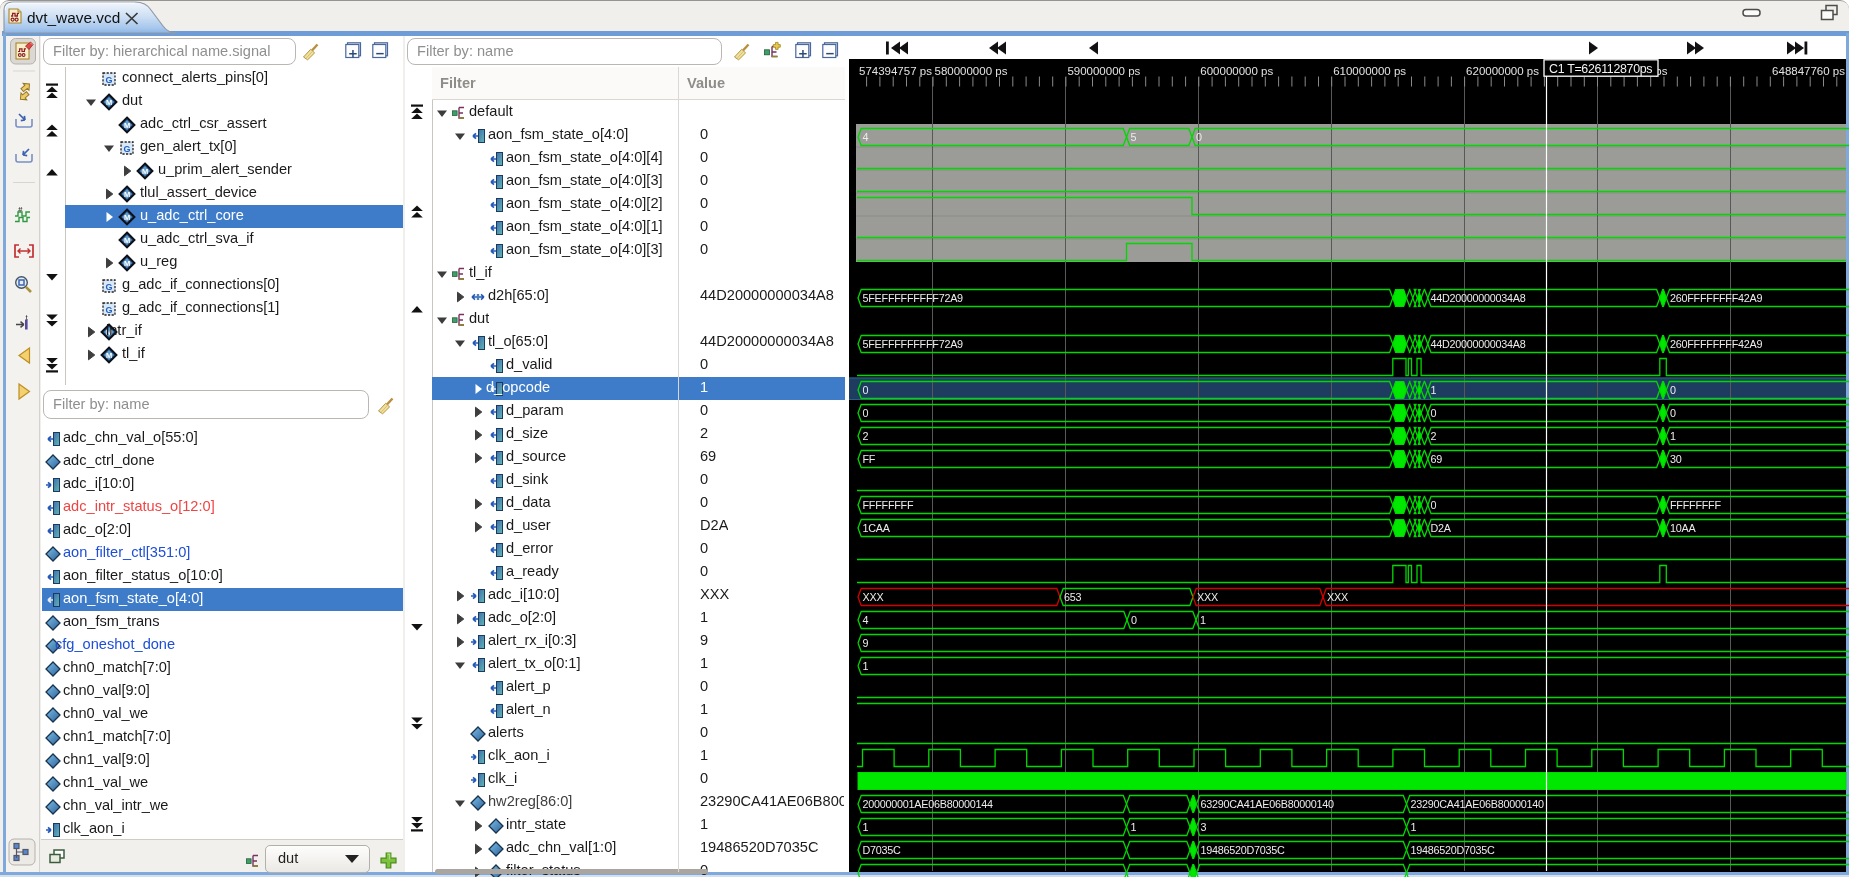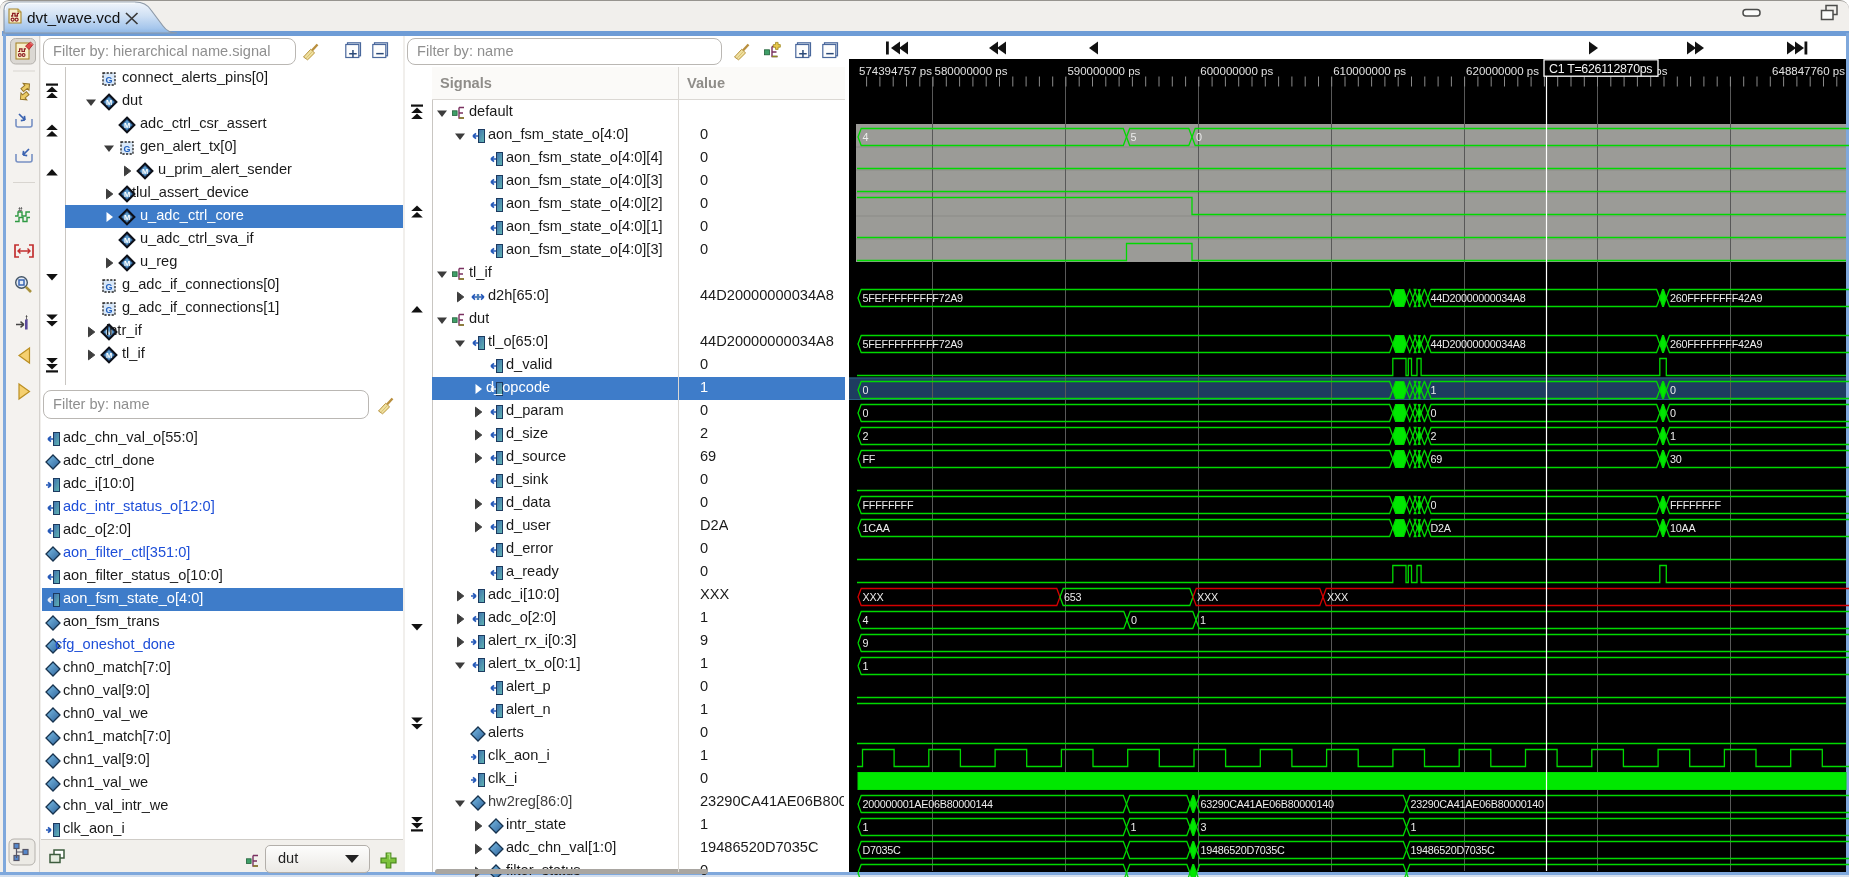--- a/index.html
+++ b/index.html
@@ -182,21 +182,21 @@
   </svg>
 <div class="txt" style="left:158px;top:161.0px;color:#1a1a1a">u_prim_alert_sender</div>
 <svg style="left:105px;top:188.0px" width="9" height="12" viewBox="0 0 9 12">
     <path d="M1.5,1.2 L7.8,6 L1.5,10.8 Z" fill="#3e3e3e" stroke="#3e3e3e" stroke-width="1"></path>
   </svg>
 <svg style="left:119px;top:185.5px" width="16" height="16" viewBox="0 0 16 16">
 <path d="M8,0.5 L15.5,8 L8,15.5 L0.5,8 Z" fill="#24497a" stroke="#0d1018" stroke-width="1.9"></path>
 <path d="M8,3 L13,8 L8,13 L3,8 Z" fill="#5e9ccc"></path>
 <text x="8" y="11" font-size="7.5" fill="#fff" text-anchor="middle" font-weight="bold">M</text>
   </svg>
-<div class="txt" style="left:132px;top:184.0px;color:#1a1a1a">tlul_assert_device</div>
+<div class="txt" style="left:140px;top:184.0px;color:#1a1a1a">tlul_assert_device</div>
 <div class="abs" style="left:65px;top:205.0px;width:338px;height:23px;background:#3e7cc9"></div>
 <svg style="left:105px;top:211.0px" width="9" height="12" viewBox="0 0 9 12">
     <path d="M1.5,1 L8,6 L1.5,11 Z" fill="#fff"></path>
   </svg>
 <svg style="left:119px;top:208.5px" width="16" height="16" viewBox="0 0 16 16">
 <path d="M8,0.5 L15.5,8 L8,15.5 L0.5,8 Z" fill="#24497a" stroke="#0d1018" stroke-width="1.9"></path>
 <path d="M8,3 L13,8 L8,13 L3,8 Z" fill="#5e9ccc"></path>
 <text x="8" y="11" font-size="7.5" fill="#fff" text-anchor="middle" font-weight="bold">M</text>
   </svg>
 <div class="txt" style="left:140px;top:207.0px;color:#fff">u_adc_ctrl_core</div>
@@ -285,21 +285,21 @@
 <svg style="left:45px;top:499.5px" width="16" height="16" viewBox="0 0 16 16">
     <defs>
       <linearGradient id="bg4" x1="0" y1="0" x2="1" y2="1">
         <stop offset="0" stop-color="#3e6fae"></stop>
         <stop offset="1" stop-color="#62b8b2"></stop>
       </linearGradient>
     </defs>
 <path d="M8,8 h-5 M3,8 l3,-2.6 M3,8 l3,2.6" stroke="#2458b8" stroke-width="1.7" fill="none"></path>
 <rect x="8.5" y="1.5" width="6" height="13" fill="url(#bg4)" stroke="#1c3a60" stroke-width="1"></rect>
   </svg>
-<div class="txt" style="left:63px;top:498.0px;color:#1d4ed8">adc_intr_status_o[12:0]</div>
+<div class="txt" style="left:63px;top:498.0px;color:#ef4444">adc_intr_status_o[12:0]</div>
 <svg style="left:45px;top:522.5px" width="16" height="16" viewBox="0 0 16 16">
     <defs>
       <linearGradient id="bg5" x1="0" y1="0" x2="1" y2="1">
         <stop offset="0" stop-color="#3e6fae"></stop>
         <stop offset="1" stop-color="#62b8b2"></stop>
       </linearGradient>
     </defs>
 <path d="M8,8 h-5 M3,8 l3,-2.6 M3,8 l3,2.6" stroke="#2458b8" stroke-width="1.7" fill="none"></path>
 <rect x="8.5" y="1.5" width="6" height="13" fill="url(#bg5)" stroke="#1c3a60" stroke-width="1"></rect>
   </svg>
@@ -504,21 +504,21 @@
     <path d="M7,6 L1.2,0.5 L12.8,0.5 Z" fill="#111"></path>
     <path d="M7,12.5 L1.2,7 L12.8,7 Z" fill="#111"></path>
   </svg>
 <svg style="left:410px;top:817px" width="14" height="15" viewBox="0 0 14 15">
     <path d="M7,5.5 L1.2,0 L12.8,0 Z" fill="#111"></path>
     <path d="M7,11.5 L1.2,6 L12.8,6 Z" fill="#111"></path>
     <rect x="1" y="12.3" width="12" height="2.2" fill="#111"></rect>
   </svg>
 <div class="abs" style="left:431.5px;top:67px;width:1px;height:805px;background:#c9c6c2"></div>
 <div class="abs" style="left:432px;top:67px;width:413px;height:33px;background:#fbfaf8;border-bottom:1px solid #dbd8d4"></div>
-<div class="txt" style="left:440px;top:75px;color:#8f8d89;font-weight:bold">Signals</div>
+<div class="txt" style="left:440px;top:75px;color:#8f8d89;font-weight:bold">Filter</div>
 <div class="txt" style="left:687px;top:75px;color:#8f8d89;font-weight:bold">Value</div>
 <div class="abs" style="left:677.5px;top:67px;width:1px;height:805px;background:#dbd8d4;z-index:5"></div>
 <svg style="left:436px;top:108.5px" width="12" height="9" viewBox="0 0 12 9">
     <path d="M1,1.5 L11,1.5 L6,8 Z" fill="#3c3c3c"></path>
   </svg>
 <svg style="left:452px;top:105.5px" width="14" height="14" viewBox="0 0 14 14">
 <rect x="0.5" y="4.8" width="4.6" height="4.6" fill="#3f9f68" stroke="#1f5f38" stroke-width="0.8"></rect>
 <path d="M7,1.5 h5 M7,1.5 v10.5 h5 M7,7 h4" fill="none" stroke="#7a3060" stroke-width="1.4"></path>
 <path d="M7,12 h5" fill="none" stroke="#8a8a20" stroke-width="1.4"></path>
   </svg>

